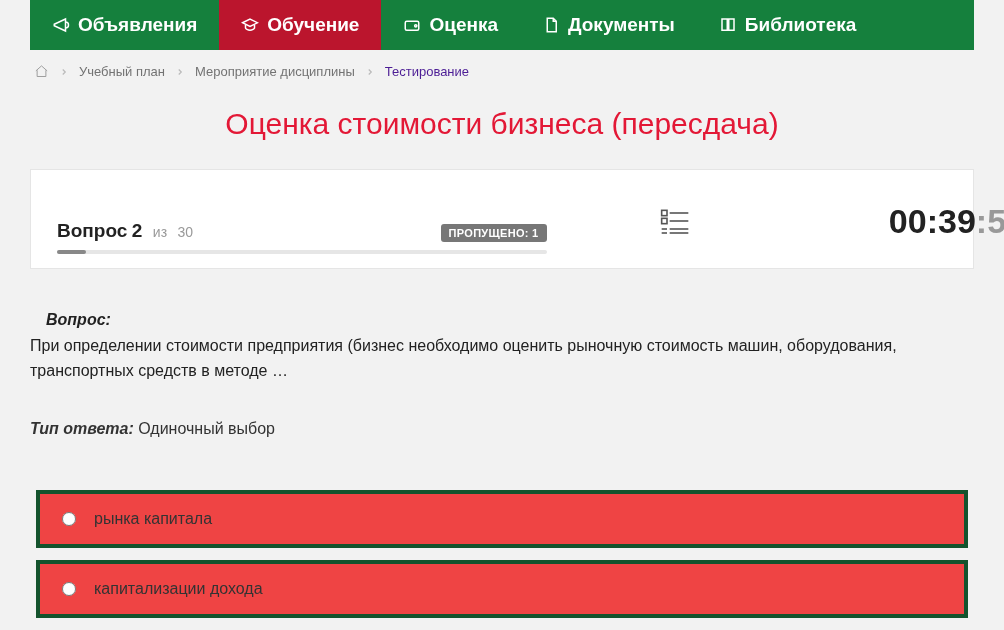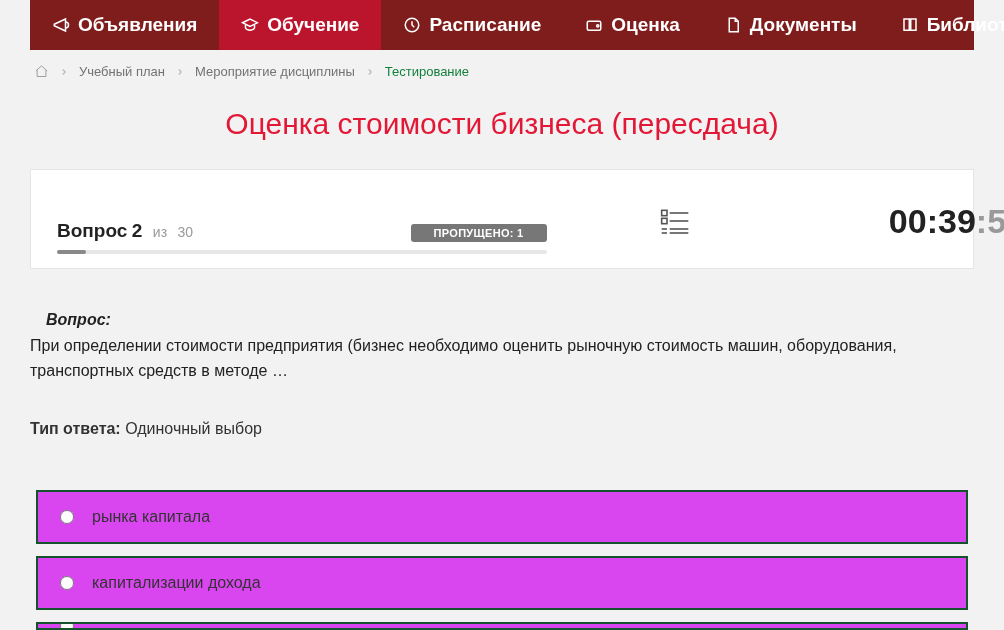--- a/index.html
+++ b/index.html
@@ -12,21 +12,21 @@
       background: #f2f2f2;
       color: #333;
       width: 1004px;
       height: 630px;
       overflow: auto;
     }
     .main-wrap {
       padding: 0 30px 30px 30px;
     }
     .topnav {
-      background: #7f1d1d;
+      background: #15803d;
       display: flex;
       height: 50px;
       align-items: stretch;
       color: #fff;
     }
     .topnav-item {
       display: flex;
       align-items: center;
       gap: 8px;
       padding: 0 22px;
@@ -66,21 +66,21 @@
       width: 10px;
       height: 10px;
       display: block;
     }
     .breadcrumb .home svg {
       width: 15px;
       height: 15px;
       display: block;
     }
     .breadcrumb-current {
-      color: #15803d;
+      color: #4c1d95;
     }
     .page-title {
       text-align: center;
       color: #e31836;
       font-size: 30px;
       font-weight: 400;
       margin: 14px 0 28px 0;
     }
     .quiz-header {
       background: #fff;
@@ -107,21 +107,21 @@
     .q-of {
       font-size: 14px;
       color: #999;
       margin-left: 6px;
     }
     .skipped-badge {
       background: #777;
       color: #fff;
       font-size: 11px;
       font-weight: 700;
-      padding: 3px 23px;
+      padding: 3px 8px;
       border-radius: 3px;
       letter-spacing: 0.3px;
       margin-top: 36px;
     }
     .progress-track {
       background: #e6e6e6;
       height: 4px;
       width: 100%;
       border-radius: 2px;
       position: relative;
@@ -162,32 +162,33 @@
       font-weight: 700;
       font-style: italic;
       margin-left: 16px;
     }
     .ans-type {
       margin-top: 36px;
       font-size: 16px;
     }
     .ans-type .lbl {
       font-weight: 700;
+      font-style: italic;
       margin-top: 32px;
     }
     .answers {
       margin-top: 52px;
       display: flex;
       flex-direction: column;
       gap: 12px;
       padding: 0 6px;
     }
     .answer-opt {
-      background: #d946ef;
-      border: 2px solid #14532d;
+      background: #ef4444;
+      border: 4px solid #14532d;
       padding: 16px 22px;
       display: flex;
       align-items: center;
       gap: 18px;
       cursor: pointer;
       font-size: 16px;
     }
     .answer-opt input[type="radio"] {
       width: 14px;
       height: 14px;
@@ -218,29 +219,20 @@
       <span>Объявления</span>
     </div>
     <div class="topnav-item active">
       <span class="nav-icon">
         <svg viewBox="0 0 24 24" fill="none" stroke="currentColor" stroke-width="2">
             <path d="M2 9l10-5 10 5-10 5L2 9z"></path>
             <path d="M6 12v4c0 1 3 3 6 3s6-2 6-3v-4"></path>
           </svg>
       </span>
       <span>Обучение</span>
-    </div>
-    <div class="topnav-item">
-      <span class="nav-icon">
-        <svg viewBox="0 0 24 24" fill="none" stroke="currentColor" stroke-width="2">
-            <circle cx="12" cy="12" r="9"></circle>
-            <path d="M12 7v5l3 3"></path>
-          </svg>
-      </span>
-      <span>Расписание</span>
     </div>
     <div class="topnav-item">
       <span class="nav-icon">
         <svg viewBox="0 0 24 24" fill="none" stroke="currentColor" stroke-width="2">
             <rect x="3" y="7" width="18" height="12" rx="2"></rect>
             <circle cx="17" cy="13" r="1.5"></circle>
           </svg>
       </span>
       <span>Оценка</span>
     </div>

